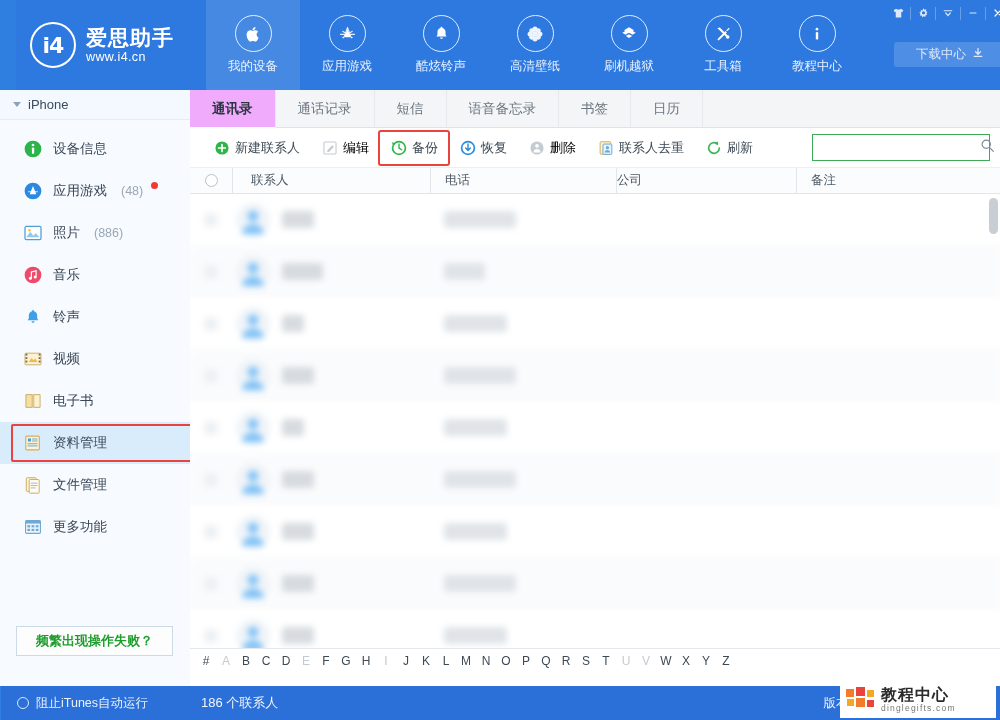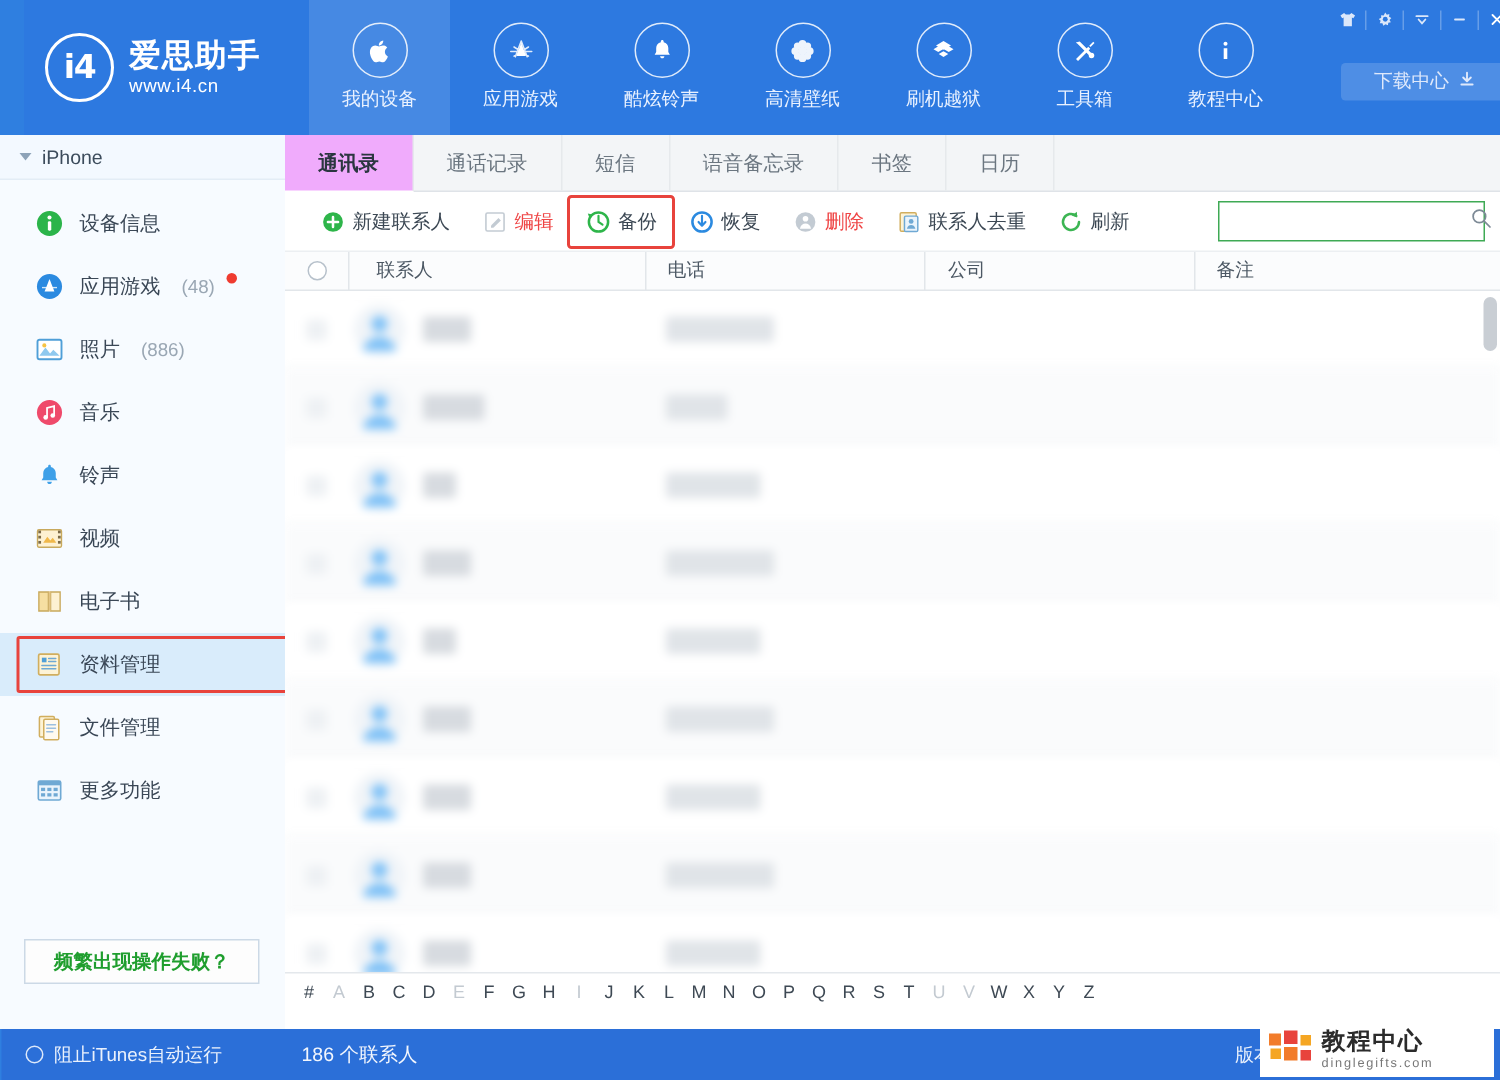--- a/index.html
+++ b/index.html
@@ -143,21 +143,21 @@
     height: 40px; display: flex; align-items: center;
     padding-left: 14px; gap: 3px; position: relative;
     border-bottom: 1px solid #eceff2;
   }
   .tb-btn {
     display: flex; align-items: center; gap: 5px;
     padding: 4px 9px; font-size: 13px; color: #3c4854;
     cursor: pointer; border-radius: 3px; position: relative;
     white-space: nowrap;
   }
-  .tb-btn.disabled { color: #ef4444; cursor: default; font-family: Liberation Mono, monospace; }
+  .tb-btn.disabled { color: #000000; cursor: default; font-family: Liberation Mono, monospace; }
   .tb-btn.highlight::after {
     content: ""; position: absolute; left: -3px; right: -3px; top: -5px; bottom: -5px;
     border: 2.5px solid #e8433c; border-radius: 3px; pointer-events: none;
   }
   .tb-ico { width: 17px; height: 17px; display: flex; align-items: center; justify-content: center; }
 
   .search-wrap {
     position: absolute; right: 10px; top: 6px;
     width: 178px; height: 27px;
     border: 1px solid #3faa55; background: #fff;
@@ -175,21 +175,21 @@
     background: #fbfcfd; border-bottom: 1px solid #e2e6ea;
     font-size: 12.5px; color: #4c5864;
   }
   .th { display: flex; align-items: center; height: 26px; text-align: right; }
   .th-sep { border-left: 1px solid #e2e6ea; }
   .col-check { width: 42px; display: flex; align-items: center; justify-content: center; }
   .check-circle { width: 13px; height: 13px; border-radius: 50%;
     border: 1px solid #b7c1cb; background: #fff; }
   .col-name { width: 198px; padding-left: 18px; }
   .col-phone { width: 186px; padding-left: 14px; }
-  .col-company { width: 180px; padding-left: 15px; }
+  .col-company { width: 180px; padding-left: 0; }
   .col-note { width: 190px; padding-left: 14px; }
 
   .table-body {
     height: 454px; overflow: hidden; position: relative;
   }
   .row {
     height: 52px; display: flex; align-items: center;
     border-bottom: 1px solid #f1f3f5;
     filter: blur(3.2px);
   }

